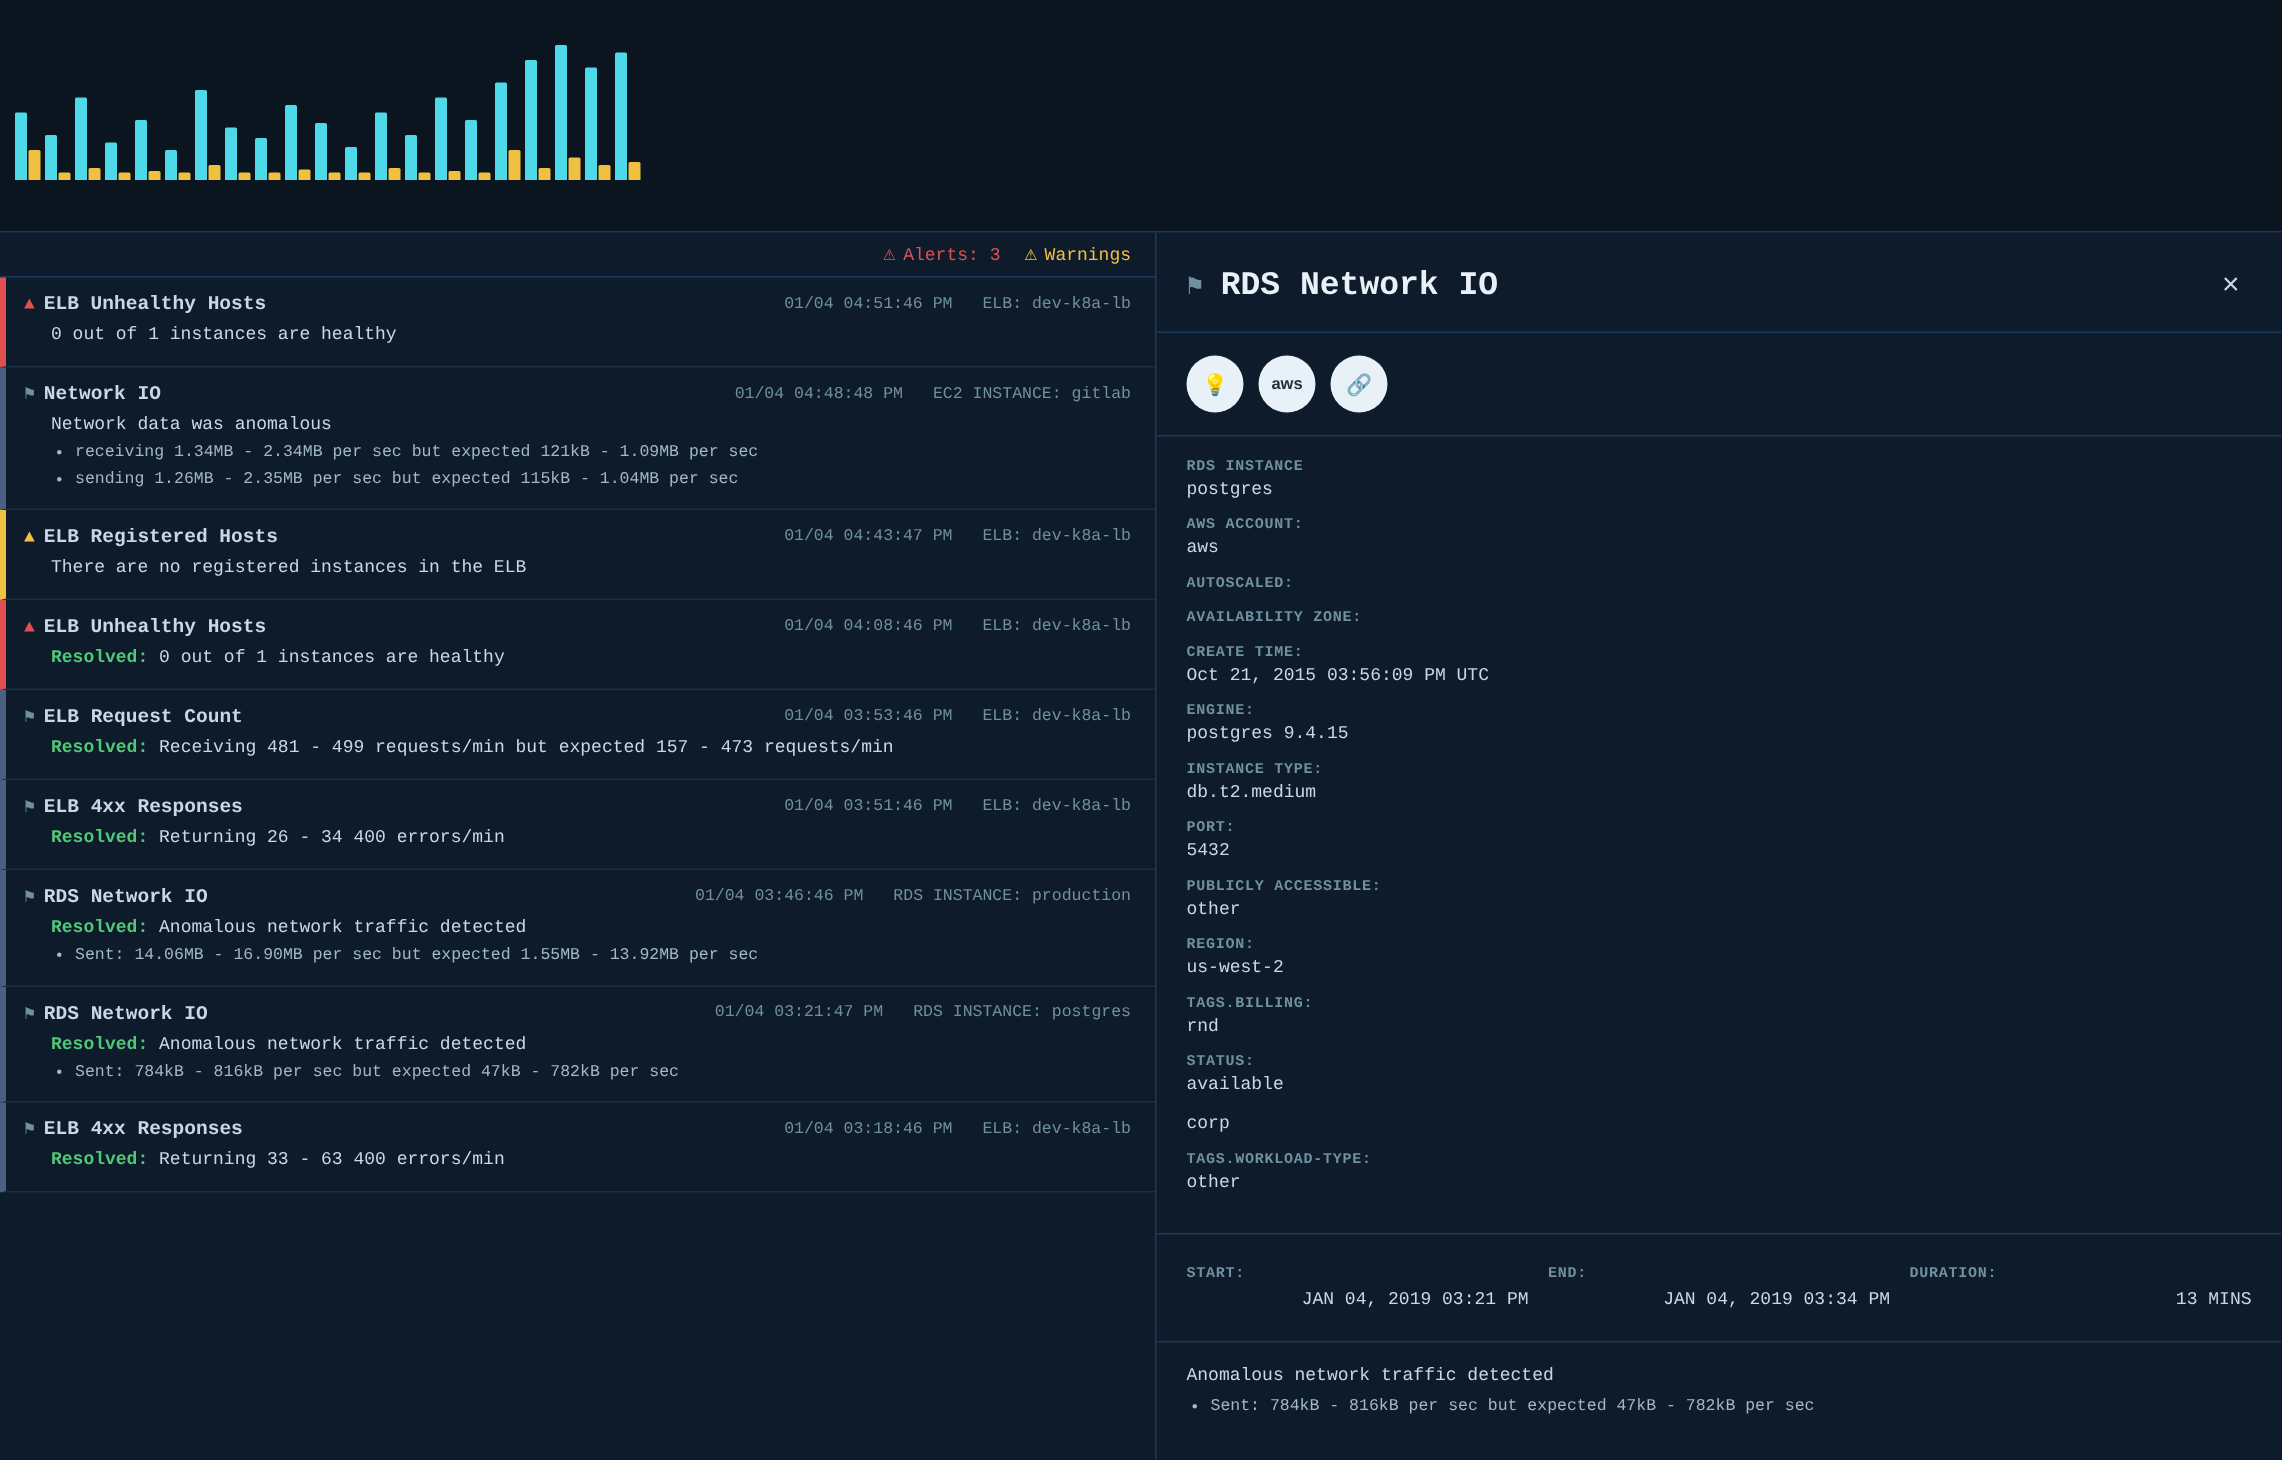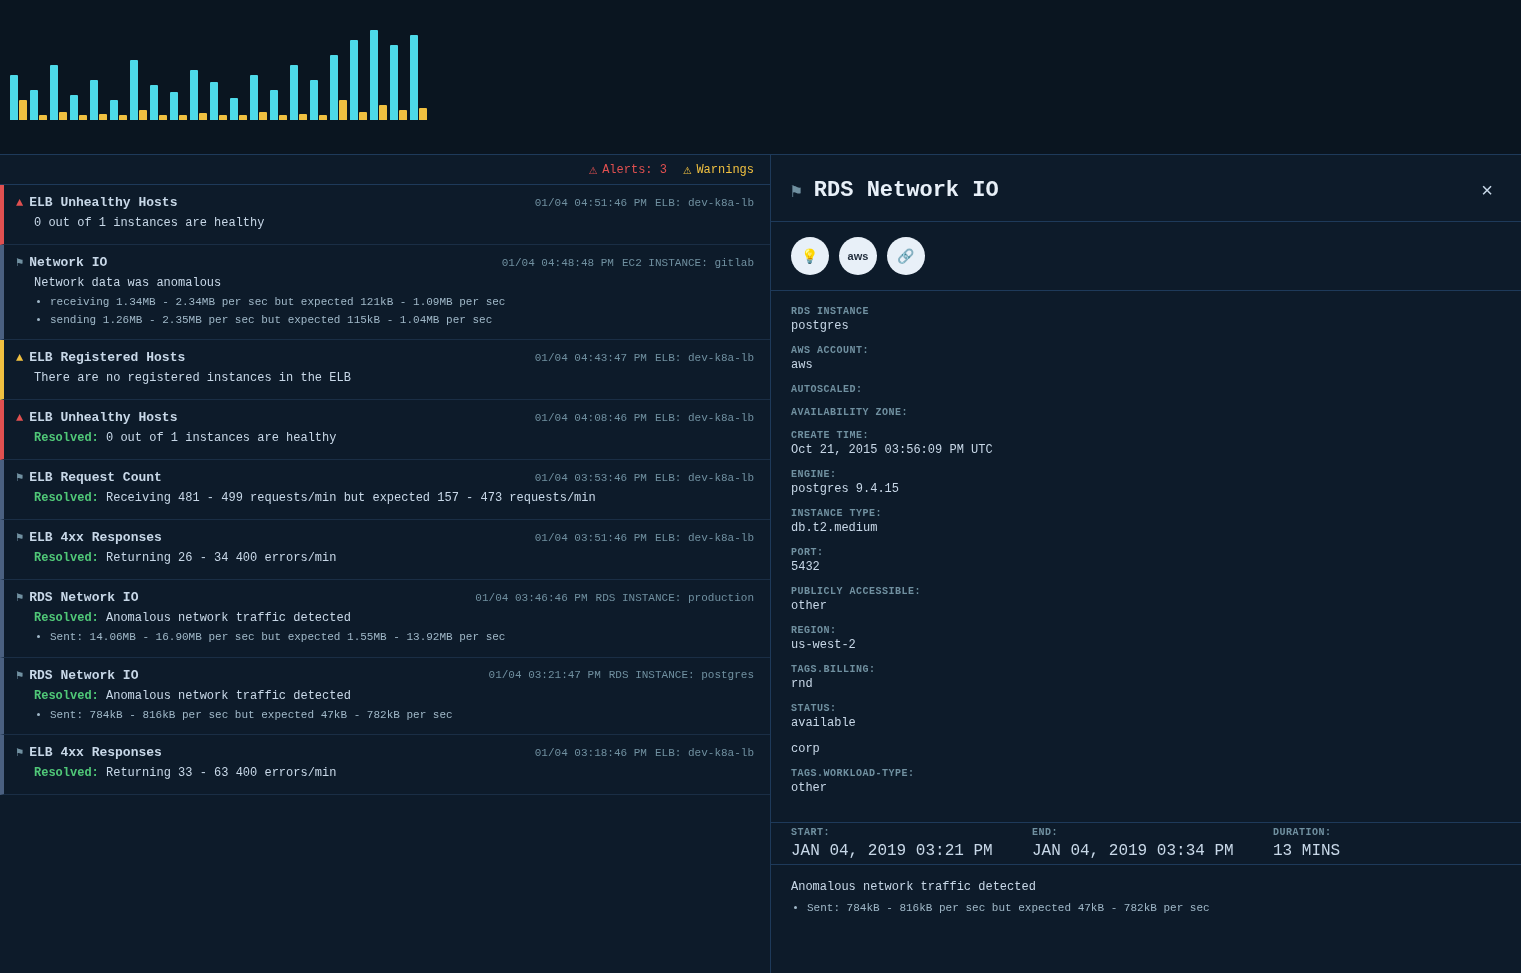--- a/index.html
+++ b/index.html
@@ -131,21 +131,21 @@
     .alert-icon.gray { color: #7090a0; }
 
     .alert-title {
       font-size: 13px;
       font-weight: bold;
       color: #c8d8e8;
     }
 
     .alert-meta {
       display: flex;
-      gap: 8px;
+      gap: 20px;
       align-items: center;
     }
 
     .alert-time {
       font-size: 11px;
       color: #7090a0;
       font-family: 'Courier New', monospace;
     }
 
     .alert-source {
@@ -281,41 +281,42 @@
 
     .prop-value {
       font-size: 12px;
       color: #c8d8e8;
       font-family: 'Courier New', monospace;
     }
 
     .detail-timing {
       display: flex;
       gap: 13px;
-      padding: 4px 20px;
+      padding: 21px 20px;
       border-top: 1px solid #1e3a5a;
     }
 
     .timing-col {
       flex: 1;
     }
 
     .timing-label {
       font-size: 10px;
       color: #7090a0;
       text-transform: uppercase;
       letter-spacing: 0.5px;
       margin-bottom: 4px;
       font-weight: bold;
     }
 
     .timing-value {
-      font-size: 16px;
+      font-size: 12px;
       color: #c8d8e8;
       font-family: 'Courier New', monospace;
+      text-align: right;
     }
 
     .detail-description {
       padding: 15px 20px;
       border-top: 1px solid #1e3a5a;
     }
 
     .detail-desc-text {
       font-size: 12px;
       color: #c8d8e8;

